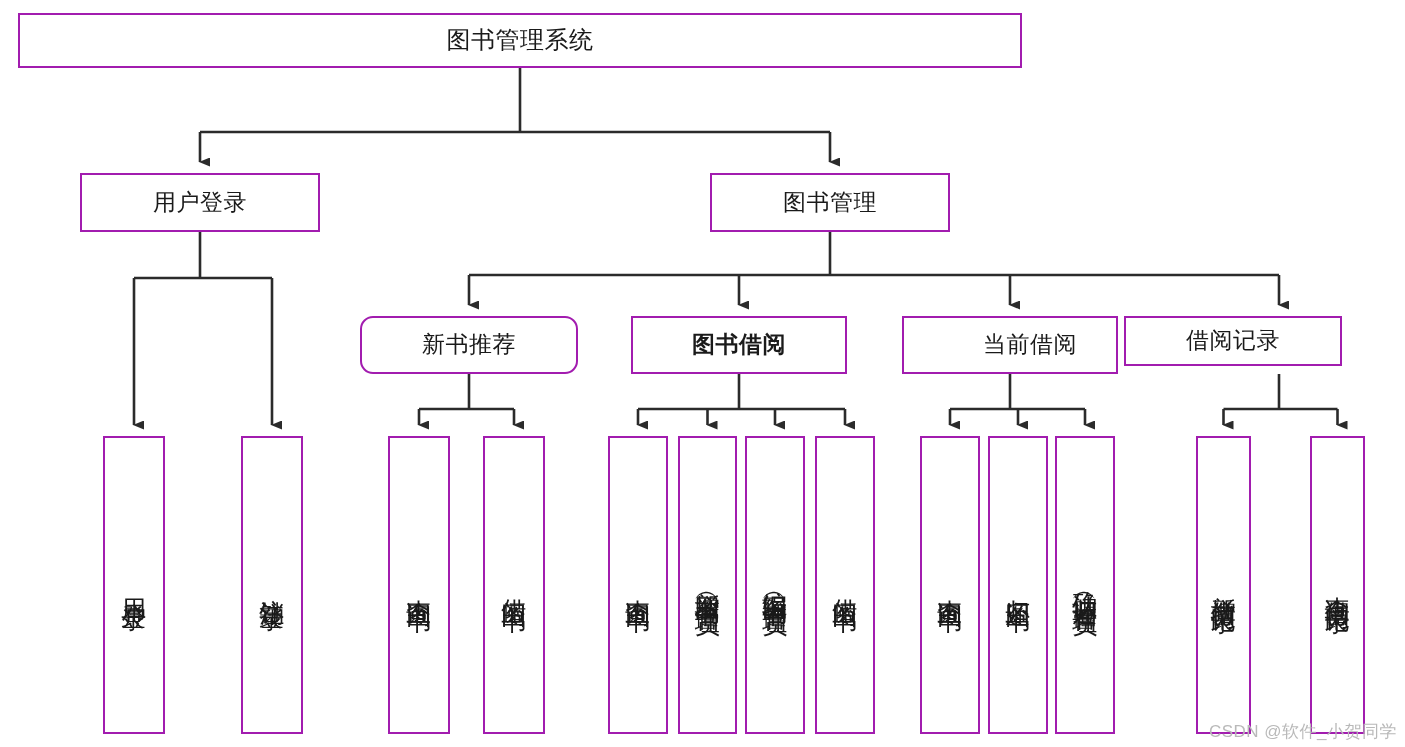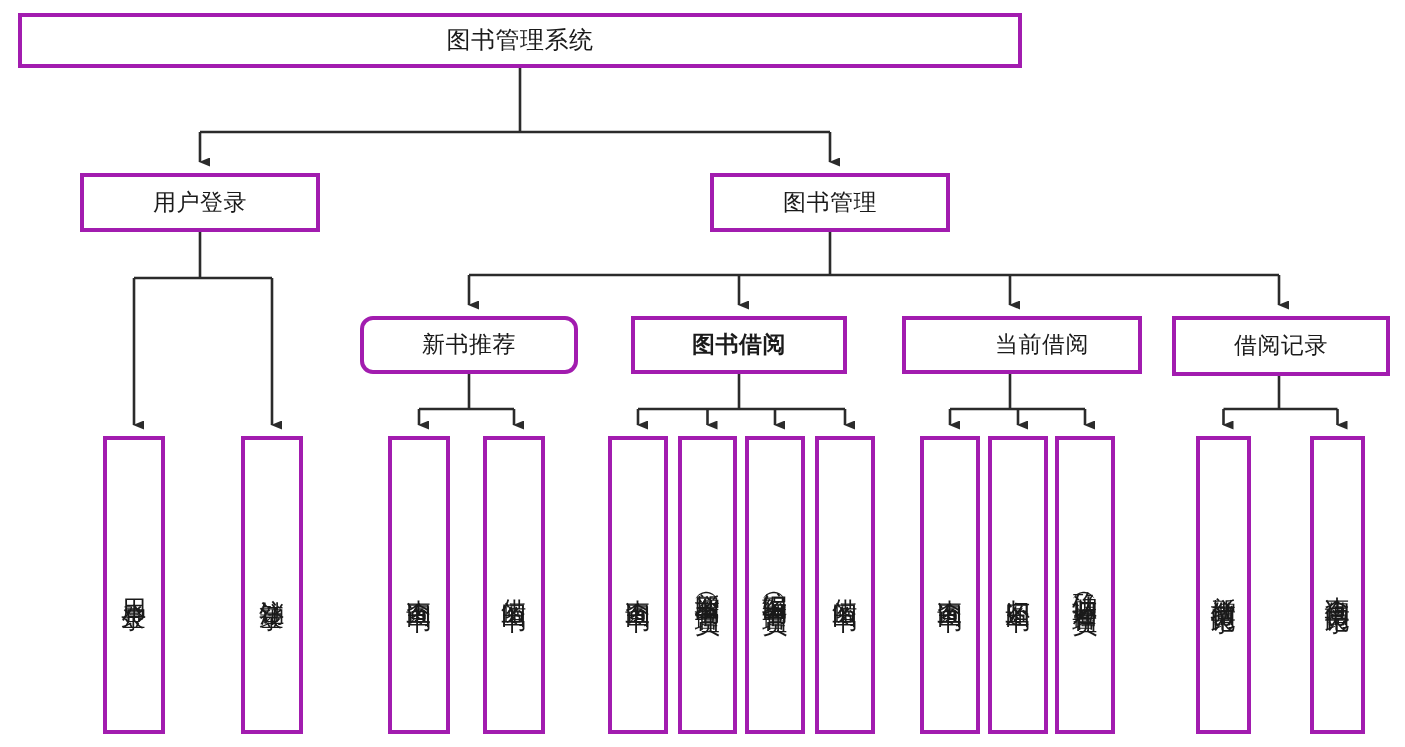--- a/index.html
+++ b/index.html
@@ -7,21 +7,21 @@
   #canvas{
     position:relative;
     width:1405px;height:747px;
     background:#ffffff;
     overflow:hidden;
   }
   #wires{position:absolute;left:0;top:0;width:1405px;height:747px;}
   .node{
     position:absolute;
     box-sizing:border-box;
-    border:4px solid #a21caf;
+    border:2px solid #a21caf;
     background:#ffffff;
     display:flex;
     align-items:center;
     justify-content:center;
     color:#1a1a1a;
   }
   .node .lbl{
     display:block;
     text-align:center;
     line-height:1.12;
@@ -108,24 +108,24 @@
       </div>
       <div class="node horiz" style="left: 710px; top: 173px; width: 240px; height: 59px;">
         <span class="lbl">图书管理</span>
       </div>
       <div class="node horiz" style="left: 360px; top: 316px; width: 218px; height: 58px; border-radius: 13px;">
         <span class="lbl">新书推荐</span>
       </div>
       <div class="node horiz" style="left: 631px; top: 316px; width: 216px; height: 58px; font-weight: bold;">
         <span class="lbl">图书借阅</span>
       </div>
-      <div class="node horiz" style="left: 902px; top: 316px; width: 240px; height: 58px; padding-left: 40px;">
+      <div class="node horiz" style="left: 902px; top: 316px; width: 216px; height: 58px; padding-left: 40px;">
         <span class="lbl">当前借阅</span>
       </div>
-      <div class="node horiz" style="left: 1124px; top: 316px; width: 218px; height: 60px; margin-left: 48px;">
+      <div class="node horiz" style="left: 1124px; top: 316px; width: 218px; height: 50px;">
         <span class="lbl">借阅记录</span>
       </div>
       <div class="node vert" style="left: 103px; top: 436px; width: 62px; height: 298px;">
         <span class="lbl">用户登录</span>
       </div>
       <div class="node vert" style="left: 241px; top: 436px; width: 62px; height: 298px;">
         <span class="lbl">注销登录</span>
       </div>
       <div class="node vert" style="left: 388px; top: 436px; width: 62px; height: 298px;">
         <span class="lbl">查询图书</span>
@@ -154,13 +154,14 @@
       <div class="node vert" style="left: 1055px; top: 436px; width: 60px; height: 298px;">
         <span class="lbl">确认归还（管理员）</span>
       </div>
       <div class="node vert" style="left: 1196px; top: 436px; width: 55px; height: 298px;">
         <span class="lbl">新增借阅记录</span>
       </div>
       <div class="node vert" style="left: 1310px; top: 436px; width: 55px; height: 298px;">
         <span class="lbl">查询借阅记录</span>
       </div>
     </div>
+  <div id="watermark">CSDN @软件_小贺同学</div>
 </div>
 
 </body></html>

